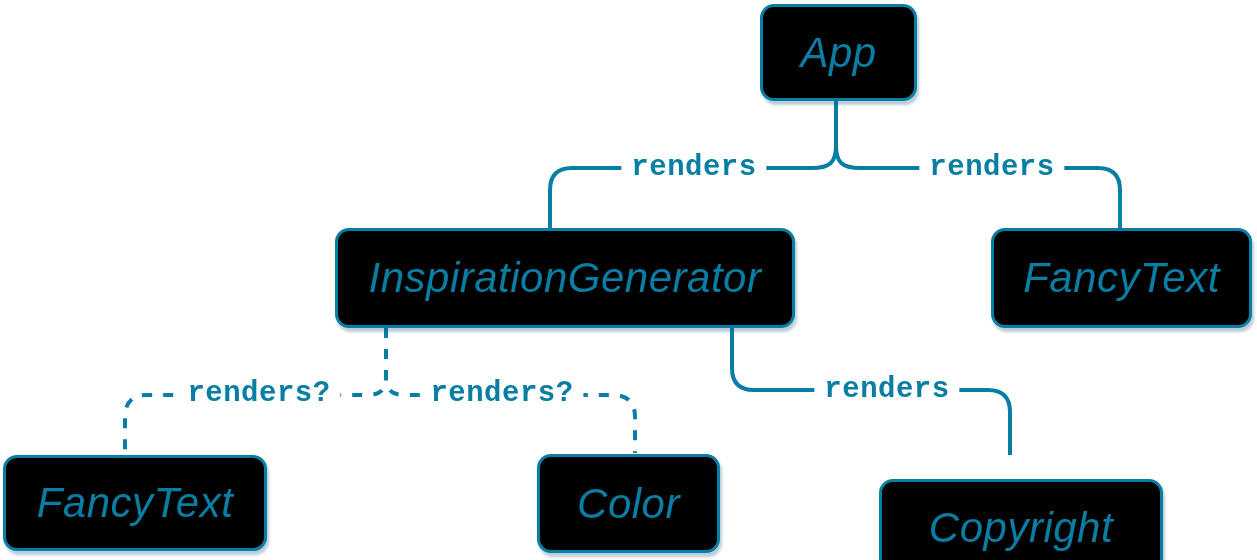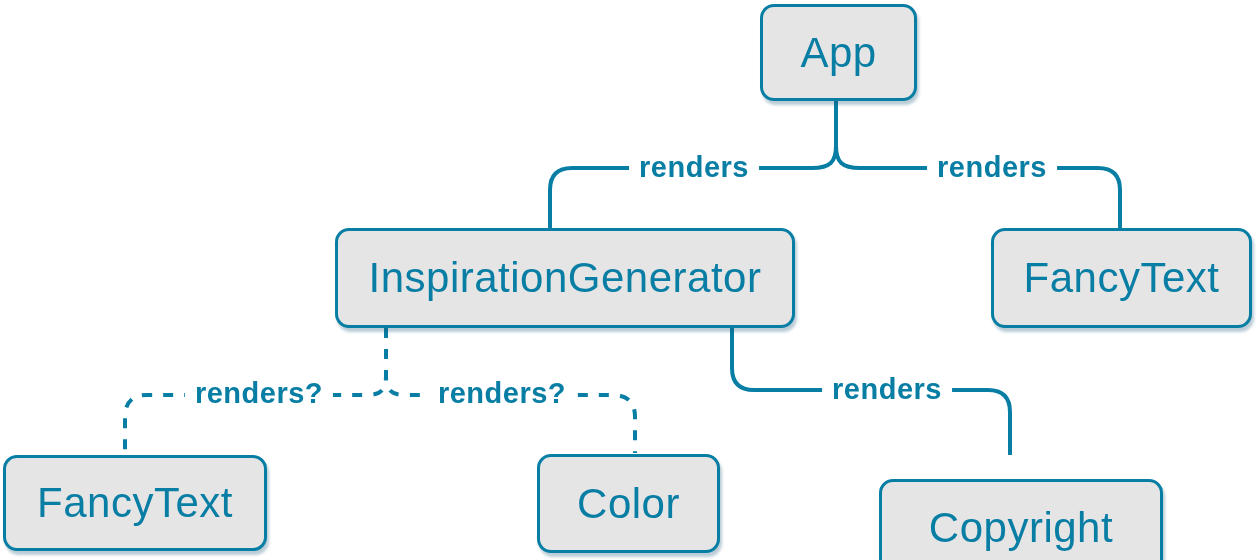--- a/index.html
+++ b/index.html
@@ -19,44 +19,45 @@
     fill:none;
     stroke:var(--accent);
     stroke-width:4;
   }
   .edges path.dashed{
     stroke-dasharray:10 11;
   }
   .node{
     position:absolute;
     box-sizing:border-box;
-    background:#e5e5e5;
+    background:#000000;
     border:3px solid var(--accent);
     border-radius:14px;
     box-shadow:2px 4px 3px rgba(26,86,118,0.30);
-    display:flex;align-items:center;justify-content:center;
+    display:flex;align-items:center;justify-content:center;font-style:italic;
   }
   .node-label{
     color:var(--accent);
     font-size:42px;
     font-weight:500;
     letter-spacing:0.5px;
     white-space:nowrap;
   }
   .edge-label{
     position:absolute;
     transform:translate(-50%,-50%);
     background:var(--page-bg);
     color:var(--accent);
     font-size:29px;
     font-weight:700;
     letter-spacing:0.5px;
     padding:0 10px;
     white-space:nowrap;
     line-height:1.1;
+    font-family:Liberation Mono, monospace;
   }
 </style>
 </head>
 <body>
 
 <div class="canvas">
 
   <svg class="edges" width="1257" height="560" viewBox="0 0 1257 560" aria-hidden="true">
     <path d="M 836 101 L 836 146 C 836 162 830 168 812 168 L 572 168 Q 550 168 550 190 L 550 228"></path>
     <path d="M 836 101 L 836 146 C 836 162 842 168 860 168 L 1098 168 Q 1120 168 1120 190 L 1120 228"></path>

